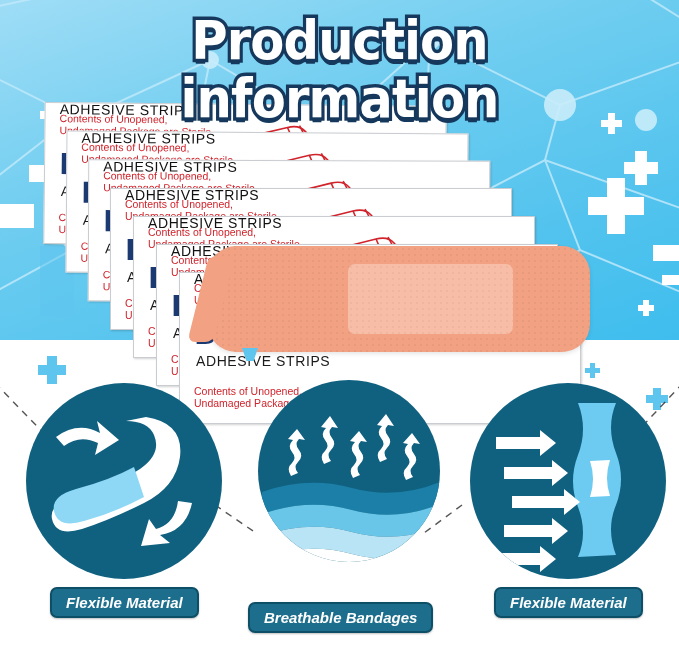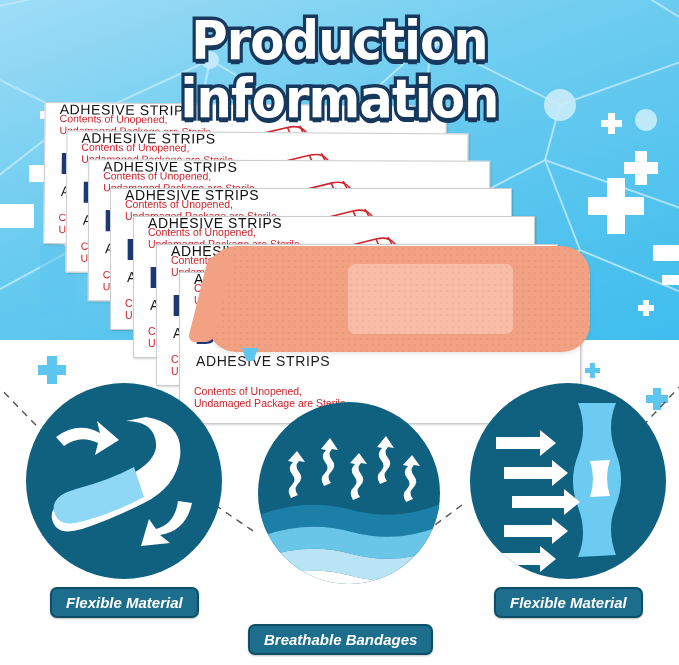--- a/index.html
+++ b/index.html
@@ -346,21 +346,21 @@
       <svg viewBox="0 0 196 196" width="196" height="196">
         <path d="M120,34 q38,6 34,40 q-4,30 -36,46 q-34,17 -62,26 q-26,8 -30,-10 q-3,-15 22,-22 q40,-11 66,-28 q22,-15 14,-34 q-6,-14 -28,-14 Z" fill="#ffffff"></path>
         <path d="M118,114 q-30,16 -60,24 q-26,8 -30,-10 q-3,-15 22,-22 q34,-9 58,-22 Z" fill="#8ed7f5"></path>
         <path d="M30,54 q22,-16 44,-4 l-3,-12 l22,19 l-24,15 l3,-12 q-18,-9 -34,3 Z" fill="#ffffff"></path>
         <path d="M166,120 q-6,28 -32,32 l10,8 l-29,3 l8,-27 l7,10 q19,-5 22,-28 Z" fill="#ffffff"></path>
       </svg>
     </div>
     <div class="pill" style="left:24px;top:204px;">Flexible Material</div>
   </div>
 
-  <div class="feat" style="left:248px;top:402px;width:196px;height:248px;">
+  <div class="feat" style="left:248px;top:380px;width:196px;height:248px;">
     <div class="circ" style="left:10px;width:182px;height:182px;">
       <svg viewBox="0 0 182 182" width="182" height="182">
         <g fill="#ffffff">
           <path d="M33,96 q-5,-8 1,-13 q5,-5 0,-11 q-5,-6 1,-12 l-5,-1 l9,-10 l8,11 l-6,-1 q-5,5 0,11 q5,6 -1,12 q-5,5 0,11 Z"></path>
           <path d="M66,84 q-5,-8 1,-13 q5,-5 0,-11 q-5,-6 1,-12 l-5,-1 l9,-11 l8,12 l-6,-1 q-5,5 0,11 q5,6 -1,12 q-5,5 0,11 Z"></path>
           <path d="M95,98 q-5,-8 1,-13 q5,-5 0,-11 q-5,-6 1,-12 l-5,-1 l9,-10 l8,11 l-6,-1 q-5,5 0,11 q5,6 -1,12 q-5,5 0,11 Z"></path>
           <path d="M122,82 q-5,-8 1,-13 q5,-5 0,-11 q-5,-6 1,-12 l-5,-1 l9,-11 l8,12 l-6,-1 q-5,5 0,11 q5,6 -1,12 q-5,5 0,11 Z"></path>
           <path d="M148,100 q-5,-8 1,-13 q5,-5 0,-11 q-5,-6 1,-12 l-5,-1 l9,-10 l8,11 l-6,-1 q-5,5 0,11 q5,6 -1,12 q-5,5 0,11 Z"></path>
         </g>
         <path d="M4,112 q46,-16 90,-4 q44,12 88,-6 l0,22 q-44,18 -88,6 q-44,-12 -90,4 Z" fill="#1b7fa8"></path>

